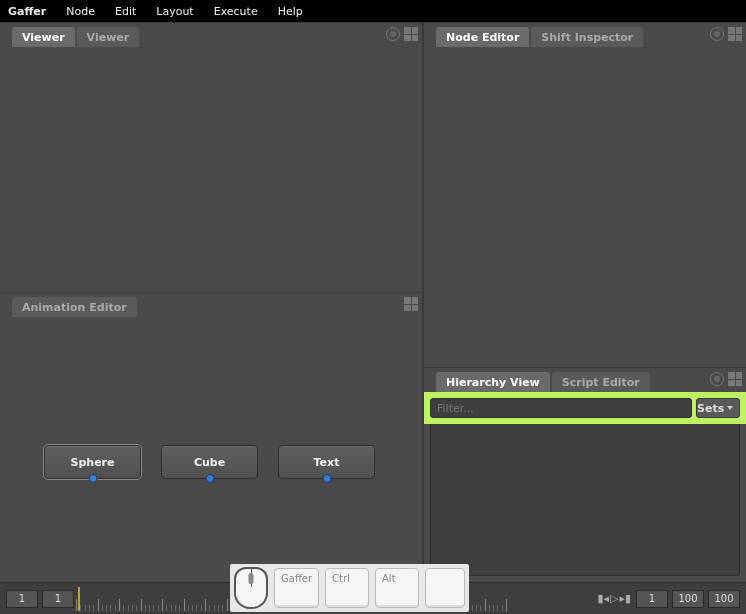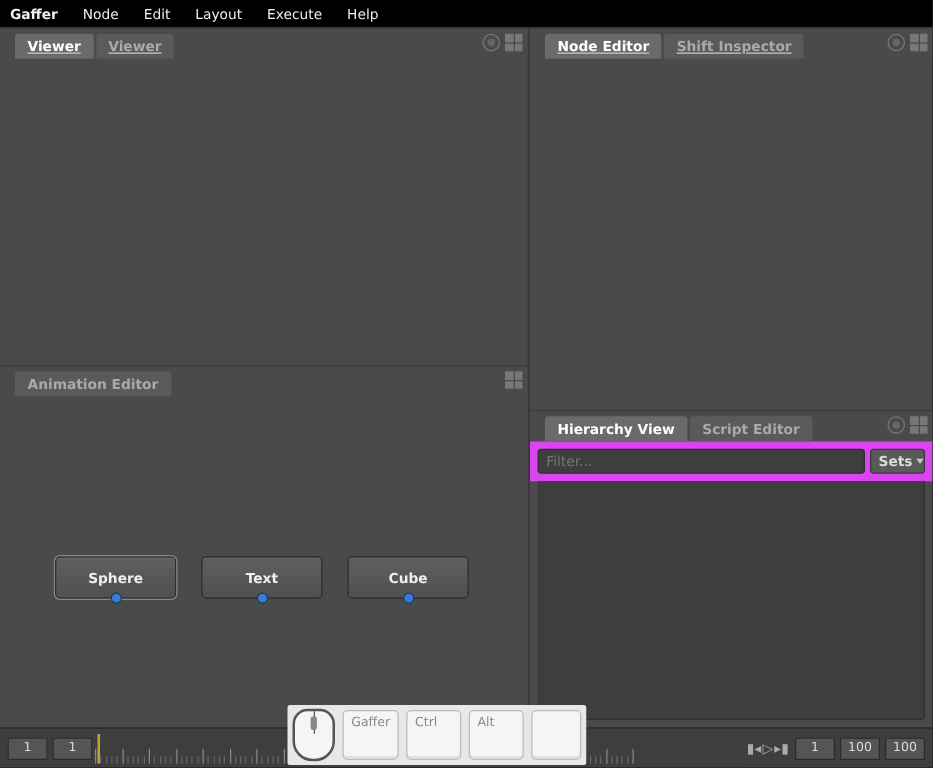--- a/index.html
+++ b/index.html
@@ -5,30 +5,30 @@
   * { box-sizing: border-box; margin: 0; padding: 0; font-family: "DejaVu Sans", Arial, sans-serif; }
   body { background: #000; width: 746px; height: 614px; overflow: hidden; color: #ccc; font-size: 11px; }
 
   
   .menubar { height: 22px; background: #000; display: flex; align-items: center; padding: 0 8px; gap: 20px; }
   .menubar .app { font-weight: bold; color: #eee; font-size: 11px; }
   .menubar .item { color: #eee; font-size: 11px; cursor: default; }
 
   
   .main { display: flex; flex-direction: column; width: 746px; height: 560px; background: #4a4a4a; }
-  .row1 { display: flex; height: 270px; text-decoration: underline; }
+  .row1 { display: flex; height: 270px; }
   .row2 { display: flex; flex: 1; }
 
   .panel { background: #4a4a4a; position: relative; border-top: 1px solid #3a3a3a; }
   .viewer-panel { width: 424px; border-right: 2px solid #3a3a3a; }
   .nodeed-panel { flex: 1; }
   .graph-panel { width: 424px; border-right: 2px solid #3a3a3a; display: flex; flex-direction: column; }
   .right-col { flex: 1; display: flex; flex-direction: column; }
   .right-spacer { height: 36px; background: #4a4a4a; }
-  .hier-panel { flex: 1; display: flex; flex-direction: column; }
+  .hier-panel { flex: 1; display: flex; flex-direction: column; margin-top: 39px; }
 
   
   .tabbar { height: 24px; background: #4a4a4a; display: flex; align-items: flex-end; padding-left: 12px; position: relative; }
   .tab { height: 20px; padding: 0 10px; display: flex; align-items: center; font-size: 11px; font-weight: bold; border-radius: 3px 3px 0 0; margin-right: 2px; cursor: default; }
   .tab.active { background: #6a6a6a; color: #fff; }
   .tab.inactive { background: #5a5a5a; color: #aaa; }
   .tab-right-icons { position: absolute; right: 4px; top: 4px; display: flex; gap: 4px; align-items: center; }
   .pin-icon { width: 14px; height: 14px; border: 1px solid #777; border-radius: 50%; position: relative; }
   .pin-icon::after { content: ""; position: absolute; top: 3px; left: 3px; width: 6px; height: 6px; background: #666; border-radius: 50%; }
   .grid-icon { width: 14px; height: 14px; display: grid; grid-template-columns: 1fr 1fr; grid-template-rows: 1fr 1fr; gap: 1px; }
@@ -36,23 +36,23 @@
 
   .panel-body { flex: 1; background: #4a4a4a; position: relative; }
 
   
   .node-row { position: absolute; top: 128px; left: 44px; display: flex; gap: 20px; }
   .node { width: 97px; height: 34px; background: linear-gradient(#5f5f5f, #505050); border: 1px solid #2f2f2f; border-radius: 4px; display: flex; align-items: center; justify-content: center; color: #eee; font-size: 11px; font-weight: bold; position: relative; box-shadow: inset 0 1px 0 rgba(255,255,255,0.08); }
   .node.selected { outline: 1px solid #888; }
   .node .port { position: absolute; bottom: -5px; left: 50%; transform: translateX(-50%); width: 9px; height: 9px; background: #3a7bd5; border: 1px solid #1a3a6a; border-radius: 50%; }
 
   
-  .filter-row { display: flex; gap: 4px; padding: 6px; background: #d946ef; }
+  .filter-row { display: flex; gap: 4px; padding: 6px; background: #bef264; }
   .filter-input { flex: 1; height: 20px; background: #3e3e3e; border: 1px solid #2f2f2f; border-radius: 3px; color: #888; padding: 0 6px; font-size: 11px; }
-  .sets-btn { width: 44px; height: 20px; background: #5a5a5a; border: 1px solid #3a3a3a; border-radius: 3px; color: #ddd; font-size: 11px; font-weight: bold; display: flex; align-items: center; justify-content: flex-end; gap: 3px; }
+  .sets-btn { width: 44px; height: 20px; background: #5a5a5a; border: 1px solid #3a3a3a; border-radius: 3px; color: #ddd; font-size: 11px; font-weight: bold; display: flex; align-items: center; justify-content: flex-start; gap: 3px; }
   .sets-btn .tri { width: 0; height: 0; border-left: 3px solid transparent; border-right: 3px solid transparent; border-top: 4px solid #ccc; }
   .name-header { height: 24px; background: #555; margin: 0 6px; border-radius: 3px 3px 0 0; display: flex; align-items: center; padding: 0 8px; color: #ddd; font-size: 11px; font-weight: bold; border: 1px solid #3a3a3a; }
   .name-body { flex: 1; background: #3e3e3e; margin: 0 6px 6px 6px; border: 1px solid #2f2f2f; border-top: none; border-radius: 0 0 3px 3px; }
 
   
   .timeline { height: 32px; background: #3e3e3e; display: flex; align-items: center; position: relative; border-top: 1px solid #2a2a2a; }
   .frame-box { width: 32px; height: 18px; background: #555; border: 1px solid #2a2a2a; margin: 0 2px; display: flex; align-items: center; justify-content: center; color: #ddd; font-size: 10px; }
   .frame-box.left { margin-left: 6px; }
   .ruler { flex: 1; height: 24px; position: relative; background: #3e3e3e; overflow: hidden; }
   .ruler .tick { position: absolute; bottom: 0; width: 1px; background: #666; }
@@ -132,25 +132,25 @@
             </div>
         </div>
       </div>
       <div class="panel-body">
         <div class="node-row">
           <div class="node selected">
             <span>Sphere</span>
             <div class="port"></div>
           </div>
           <div class="node">
+            <span>Cube</span>
+            <div class="port"></div>
+          </div>
+          <div class="node">
             <span>Text</span>
-            <div class="port"></div>
-          </div>
-          <div class="node">
-            <span>Cube</span>
             <div class="port"></div>
           </div>
         </div>
       </div>
     </div>
 
     <div class="right-col">
       <div class="right-spacer"></div>
       <div class="panel hier-panel">
         <div class="tabbar">

